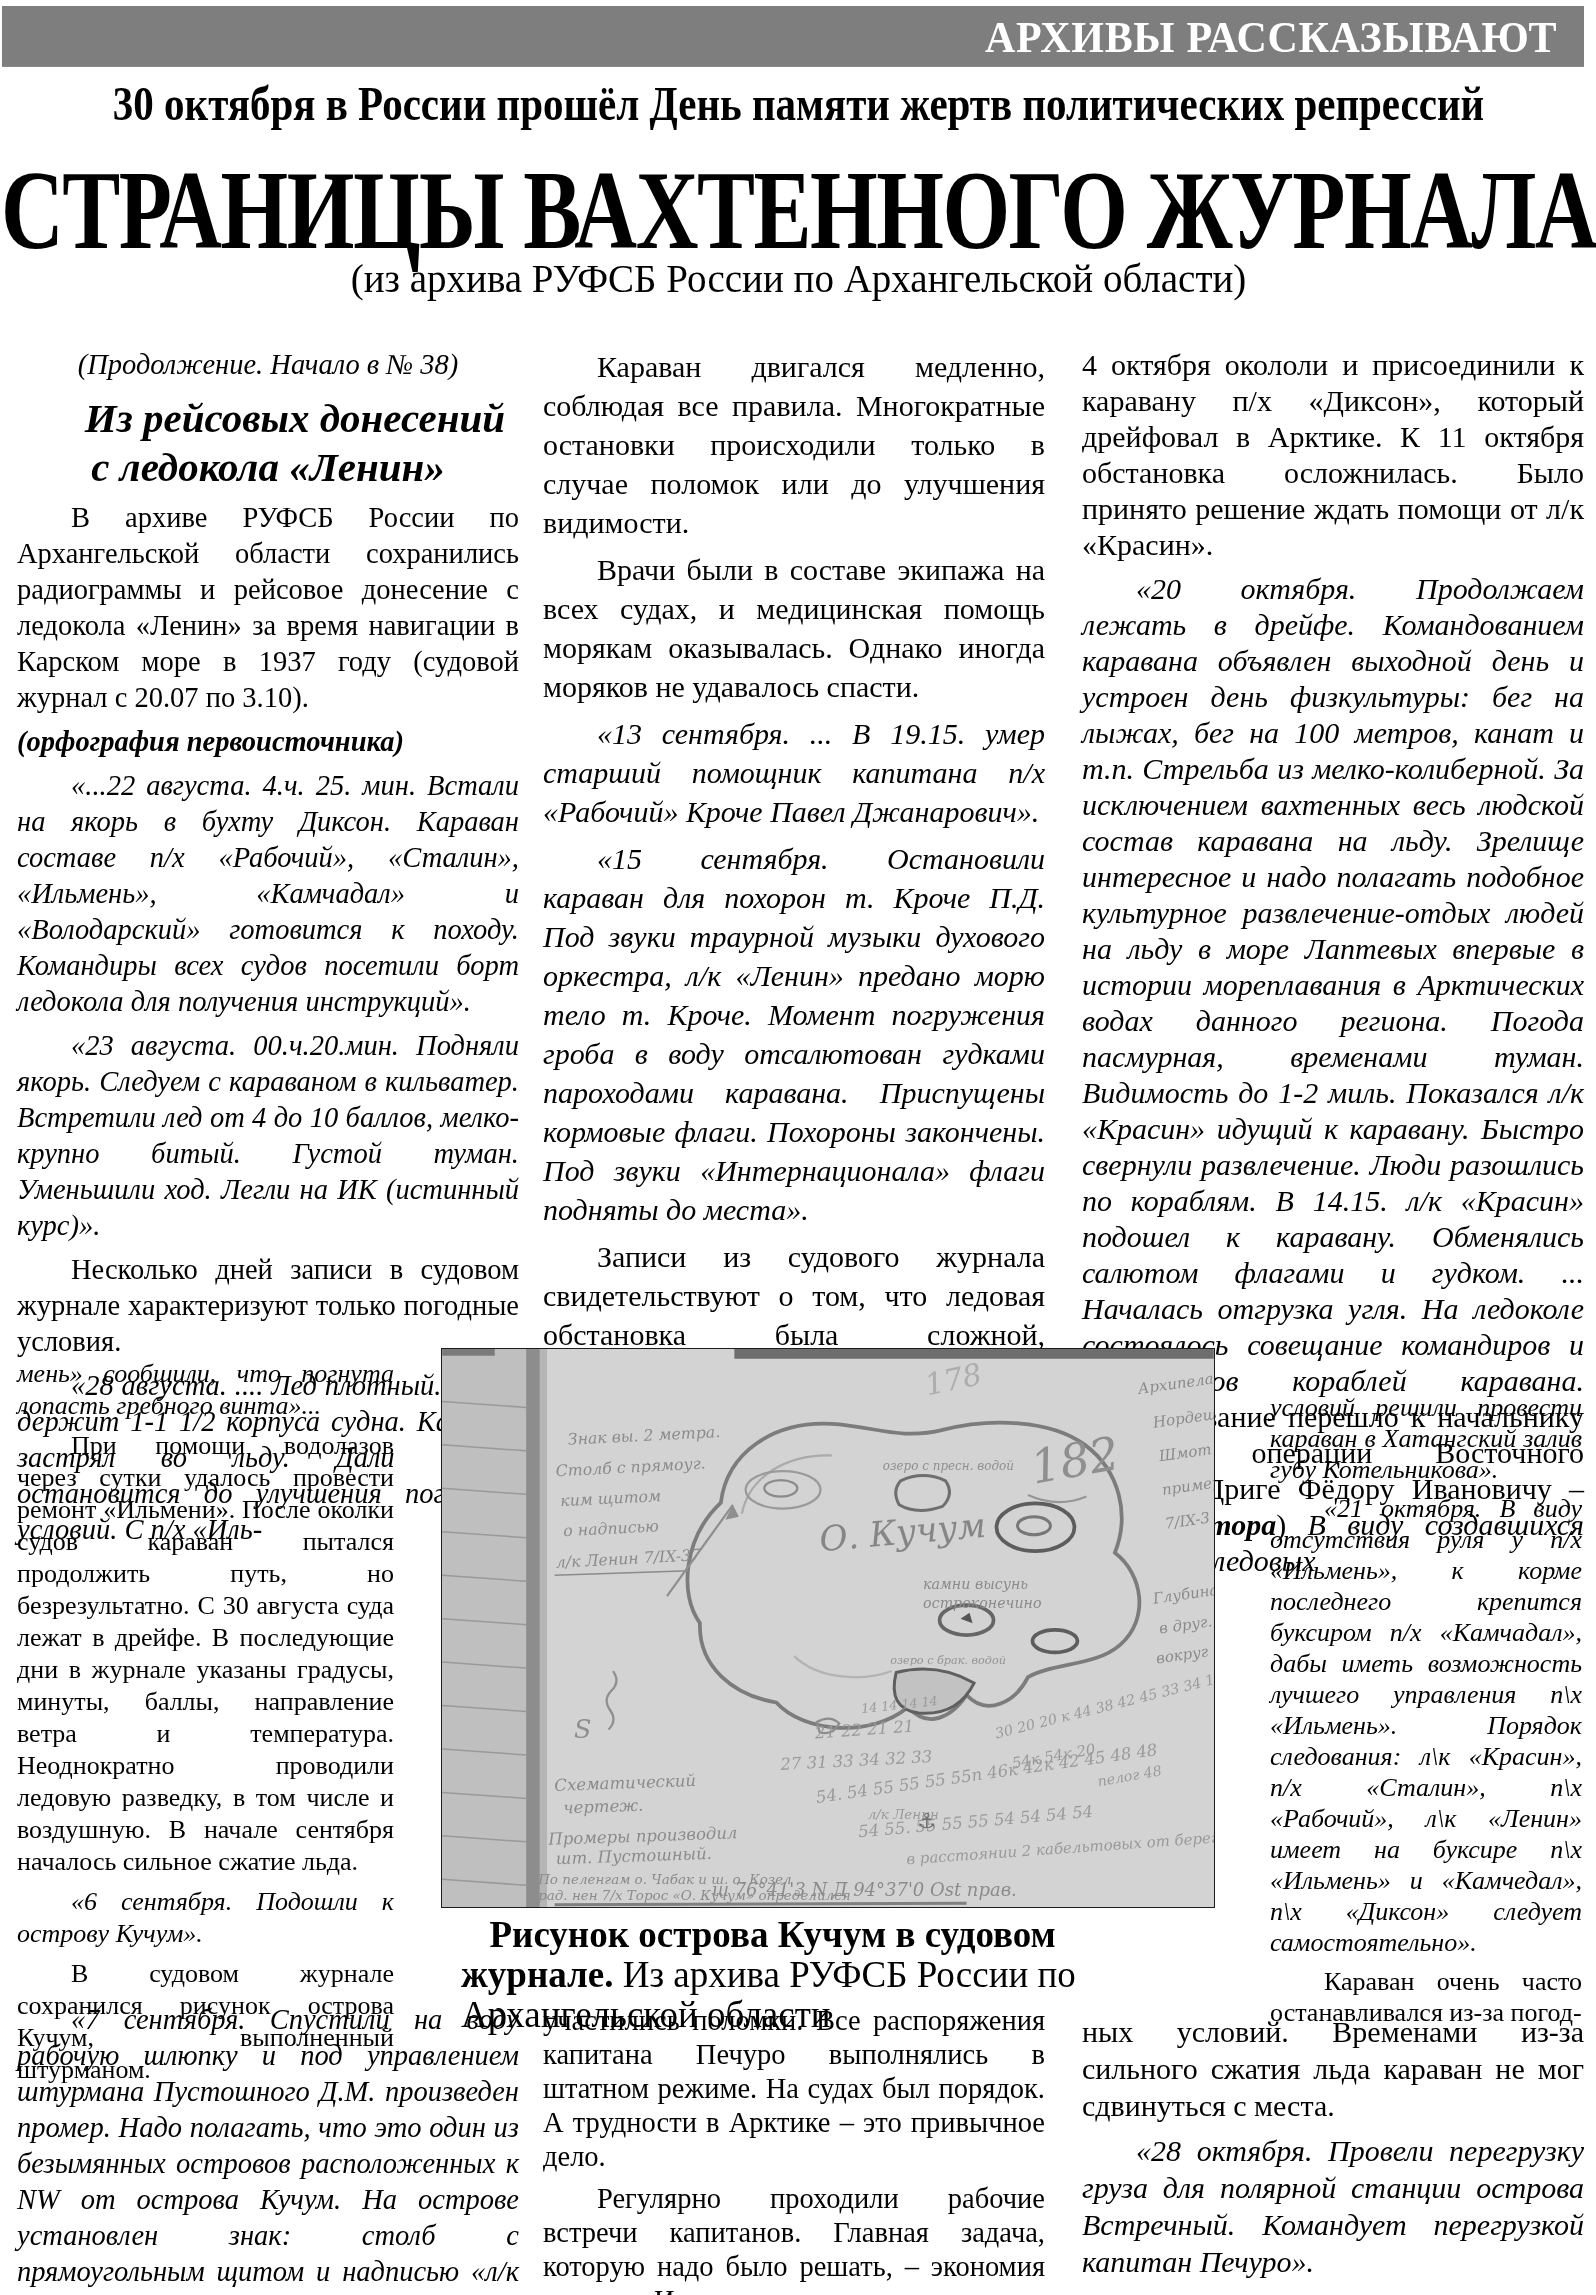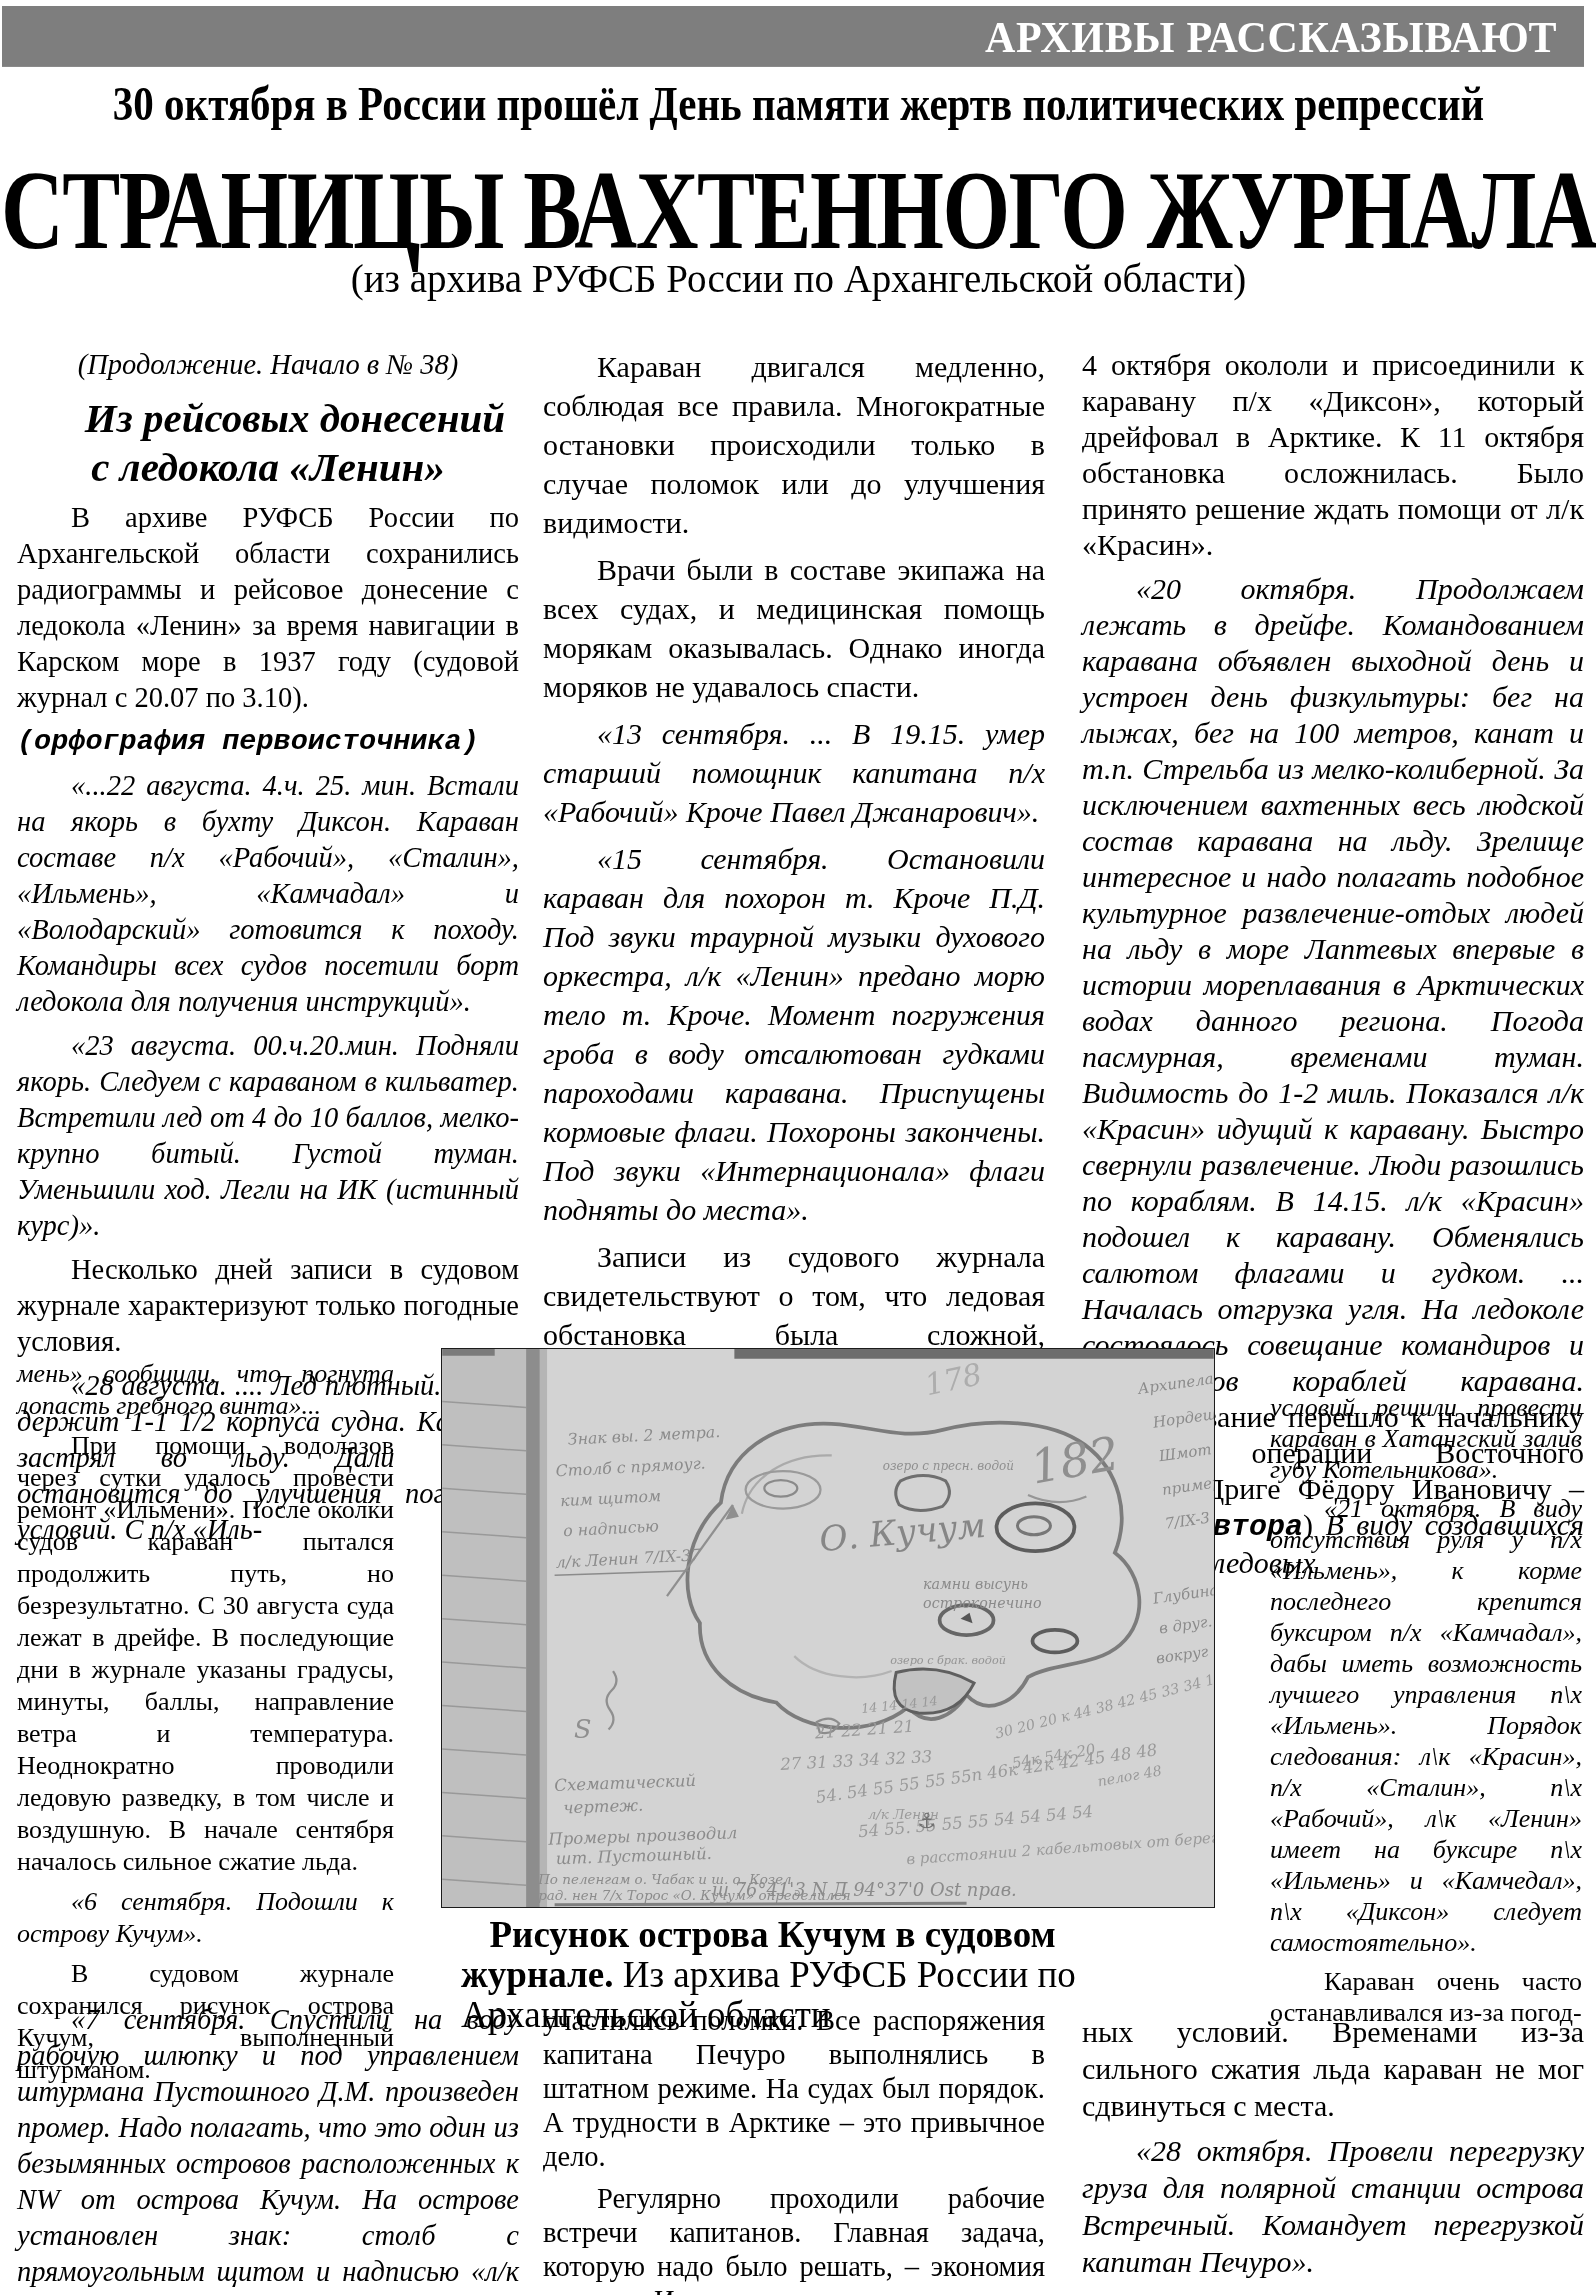--- a/index.html
+++ b/index.html
@@ -41,21 +41,21 @@
   .c1n{left:9px;top:1350px;width:393px;font-size:26px;line-height:32px;}
   .c1b{left:9px;top:1994px;width:518px;font-size:28.5px;line-height:36px;}
   .c2a{left:535px;top:339px;width:518px;font-size:30px;line-height:39px;}
   .c2b{left:535px;top:1996px;width:518px;font-size:28.5px;line-height:34px;}
   .c3a{left:1074px;top:339px;width:518px;font-size:30px;line-height:36px;}
   .c3n{left:1262px;top:1384px;width:328px;font-size:26px;line-height:31px;}
   .c3b{left:1074px;top:2005px;width:518px;font-size:30px;line-height:37px;}
   .col p{margin:8px;text-indent:54px;}
   .col p.noindent{text-indent:0;}
   .it{font-style:italic;}
-  .bi{font-style:italic;font-weight:bold;font-family:Liberation Mono, monospace;}
+  .bi{font-style:italic;font-weight:bold;}
   .center-note{text-align:center;font-style:italic;text-indent:0 !important;margin-bottom:10.5px !important;}
   .section-heading{
     font-weight:bold;font-style:italic;font-size:41px;line-height:49px;
     text-indent:0;text-align:center;margin:10.5px 0 16.5px 0;
   }
   .ending-note{text-align:center;font-style:italic;text-indent:0 !important;margin-top:25.5px !important;}
   
   .journal-photo{
     position:absolute;left:442px;top:1349px;width:772px;height:558px;
     outline:1.5px solid #1c1c1c;background:#cccccc;

